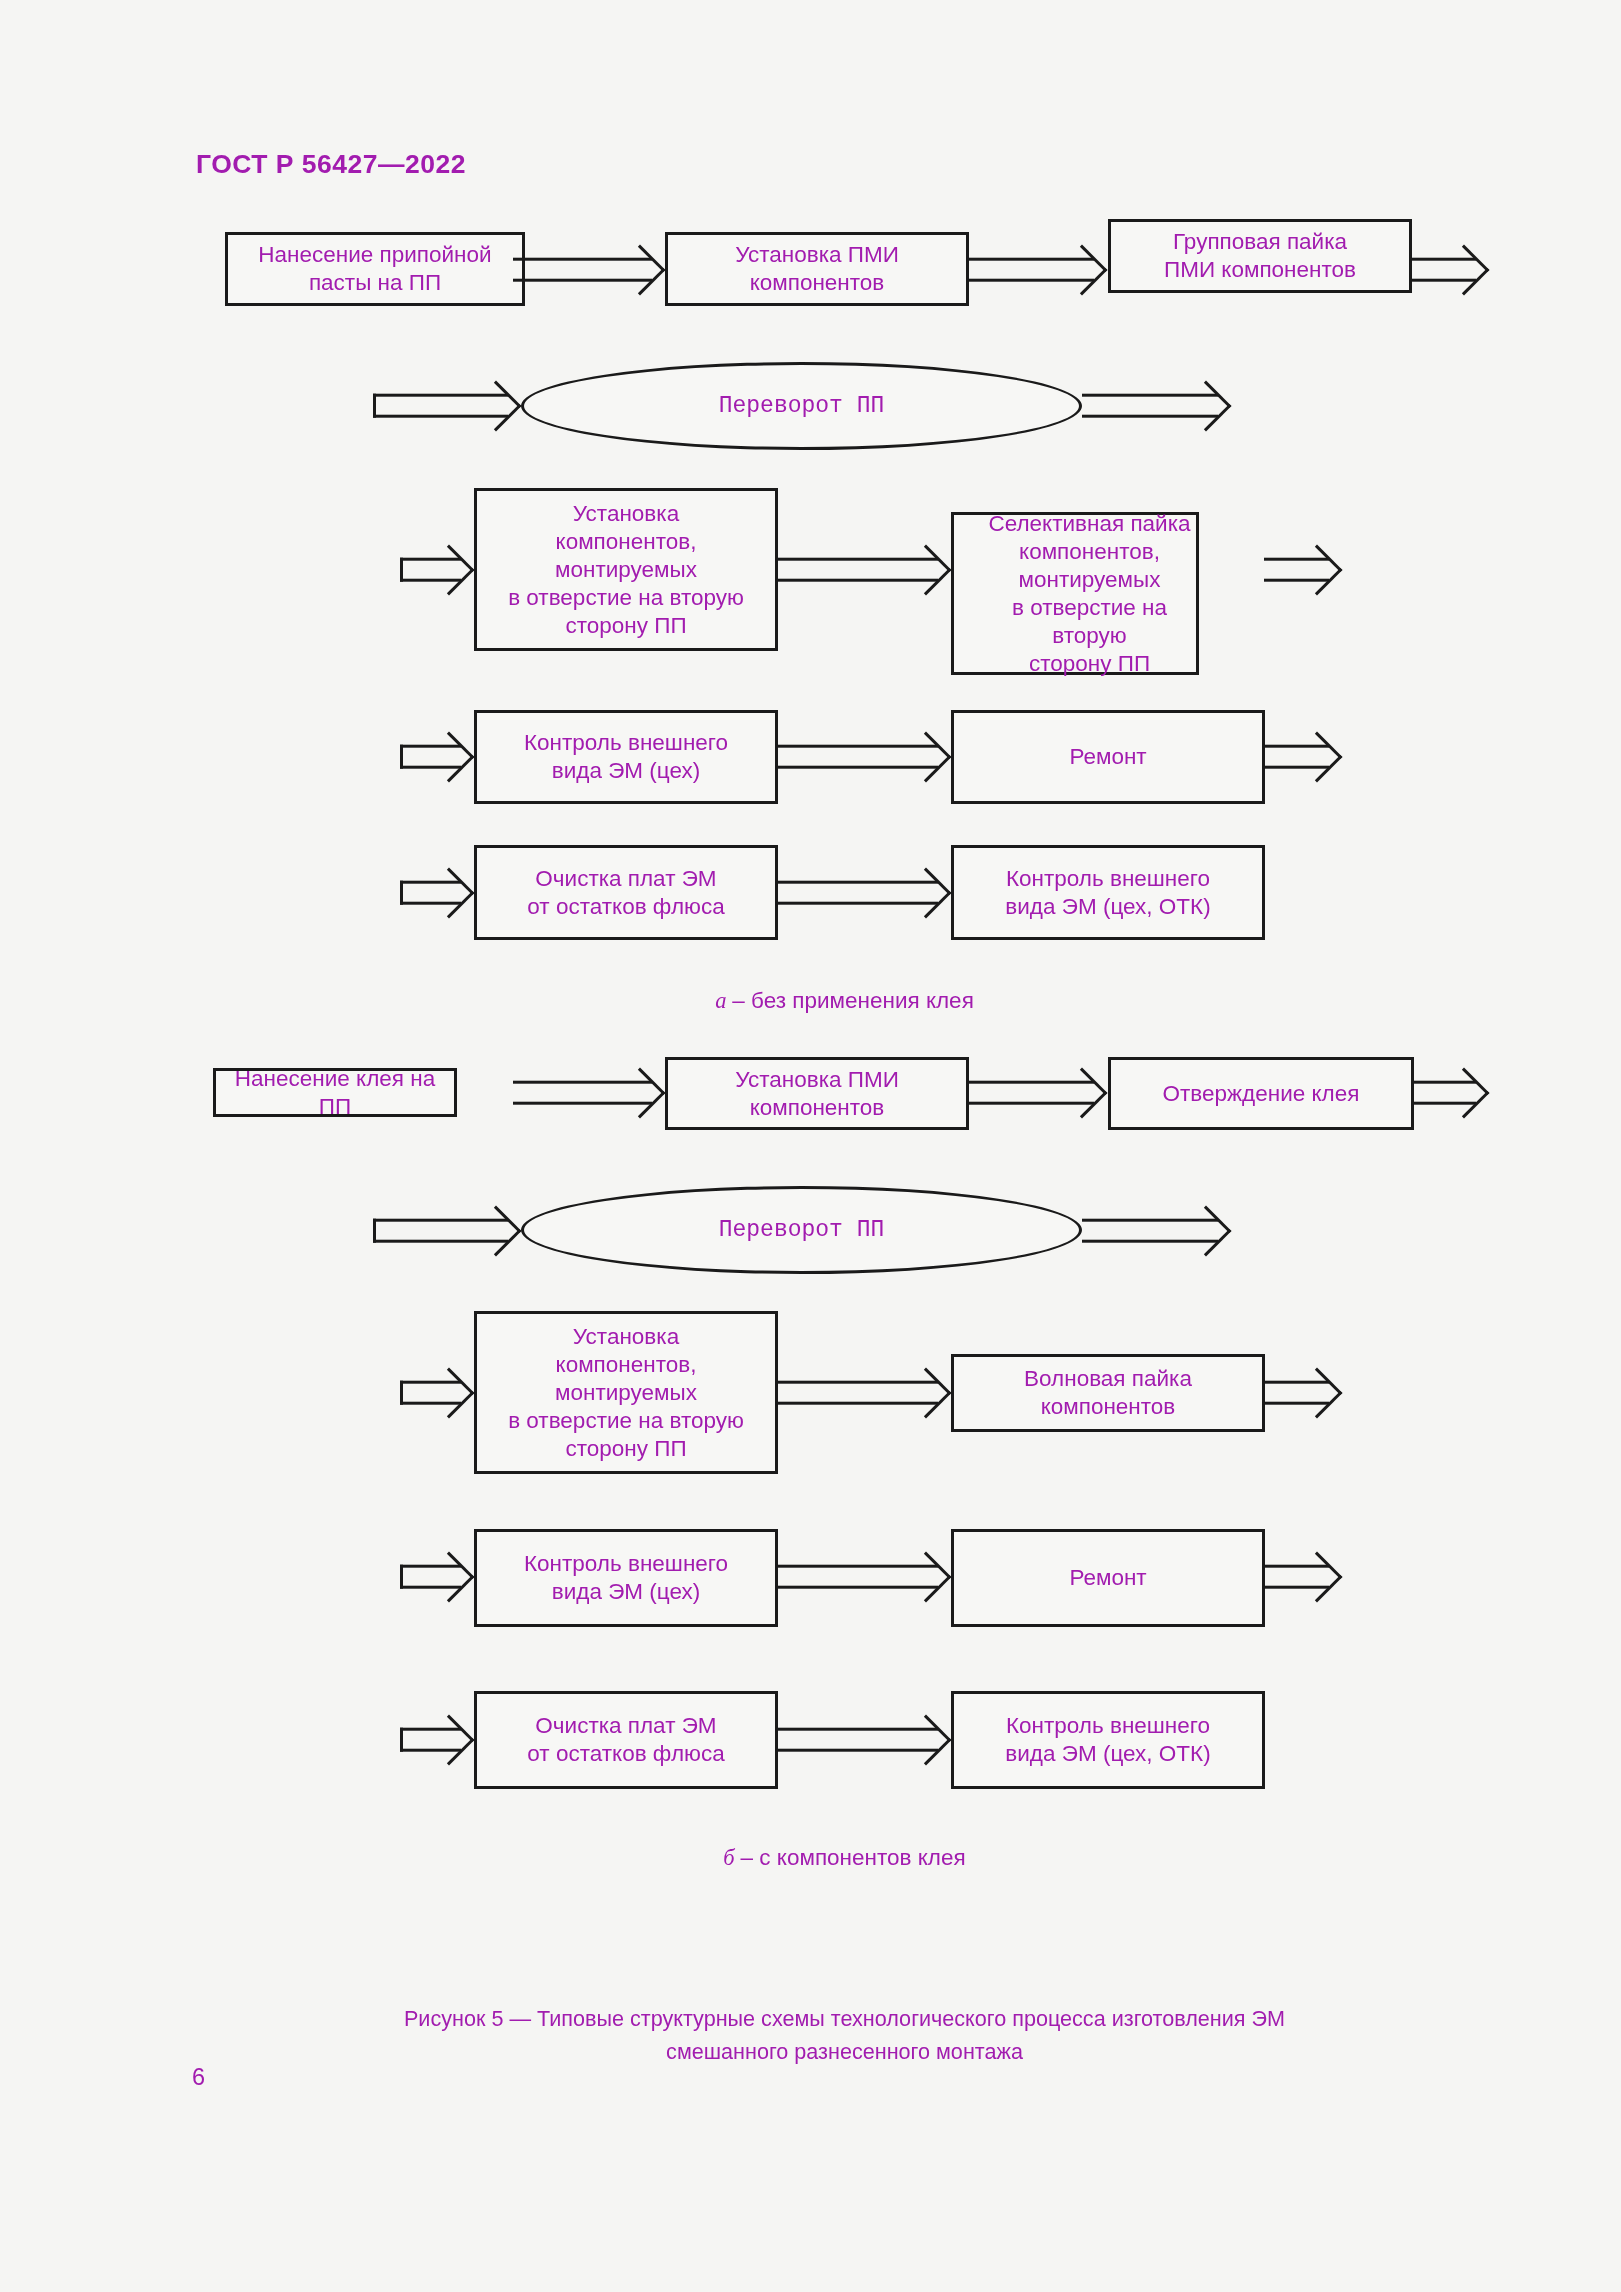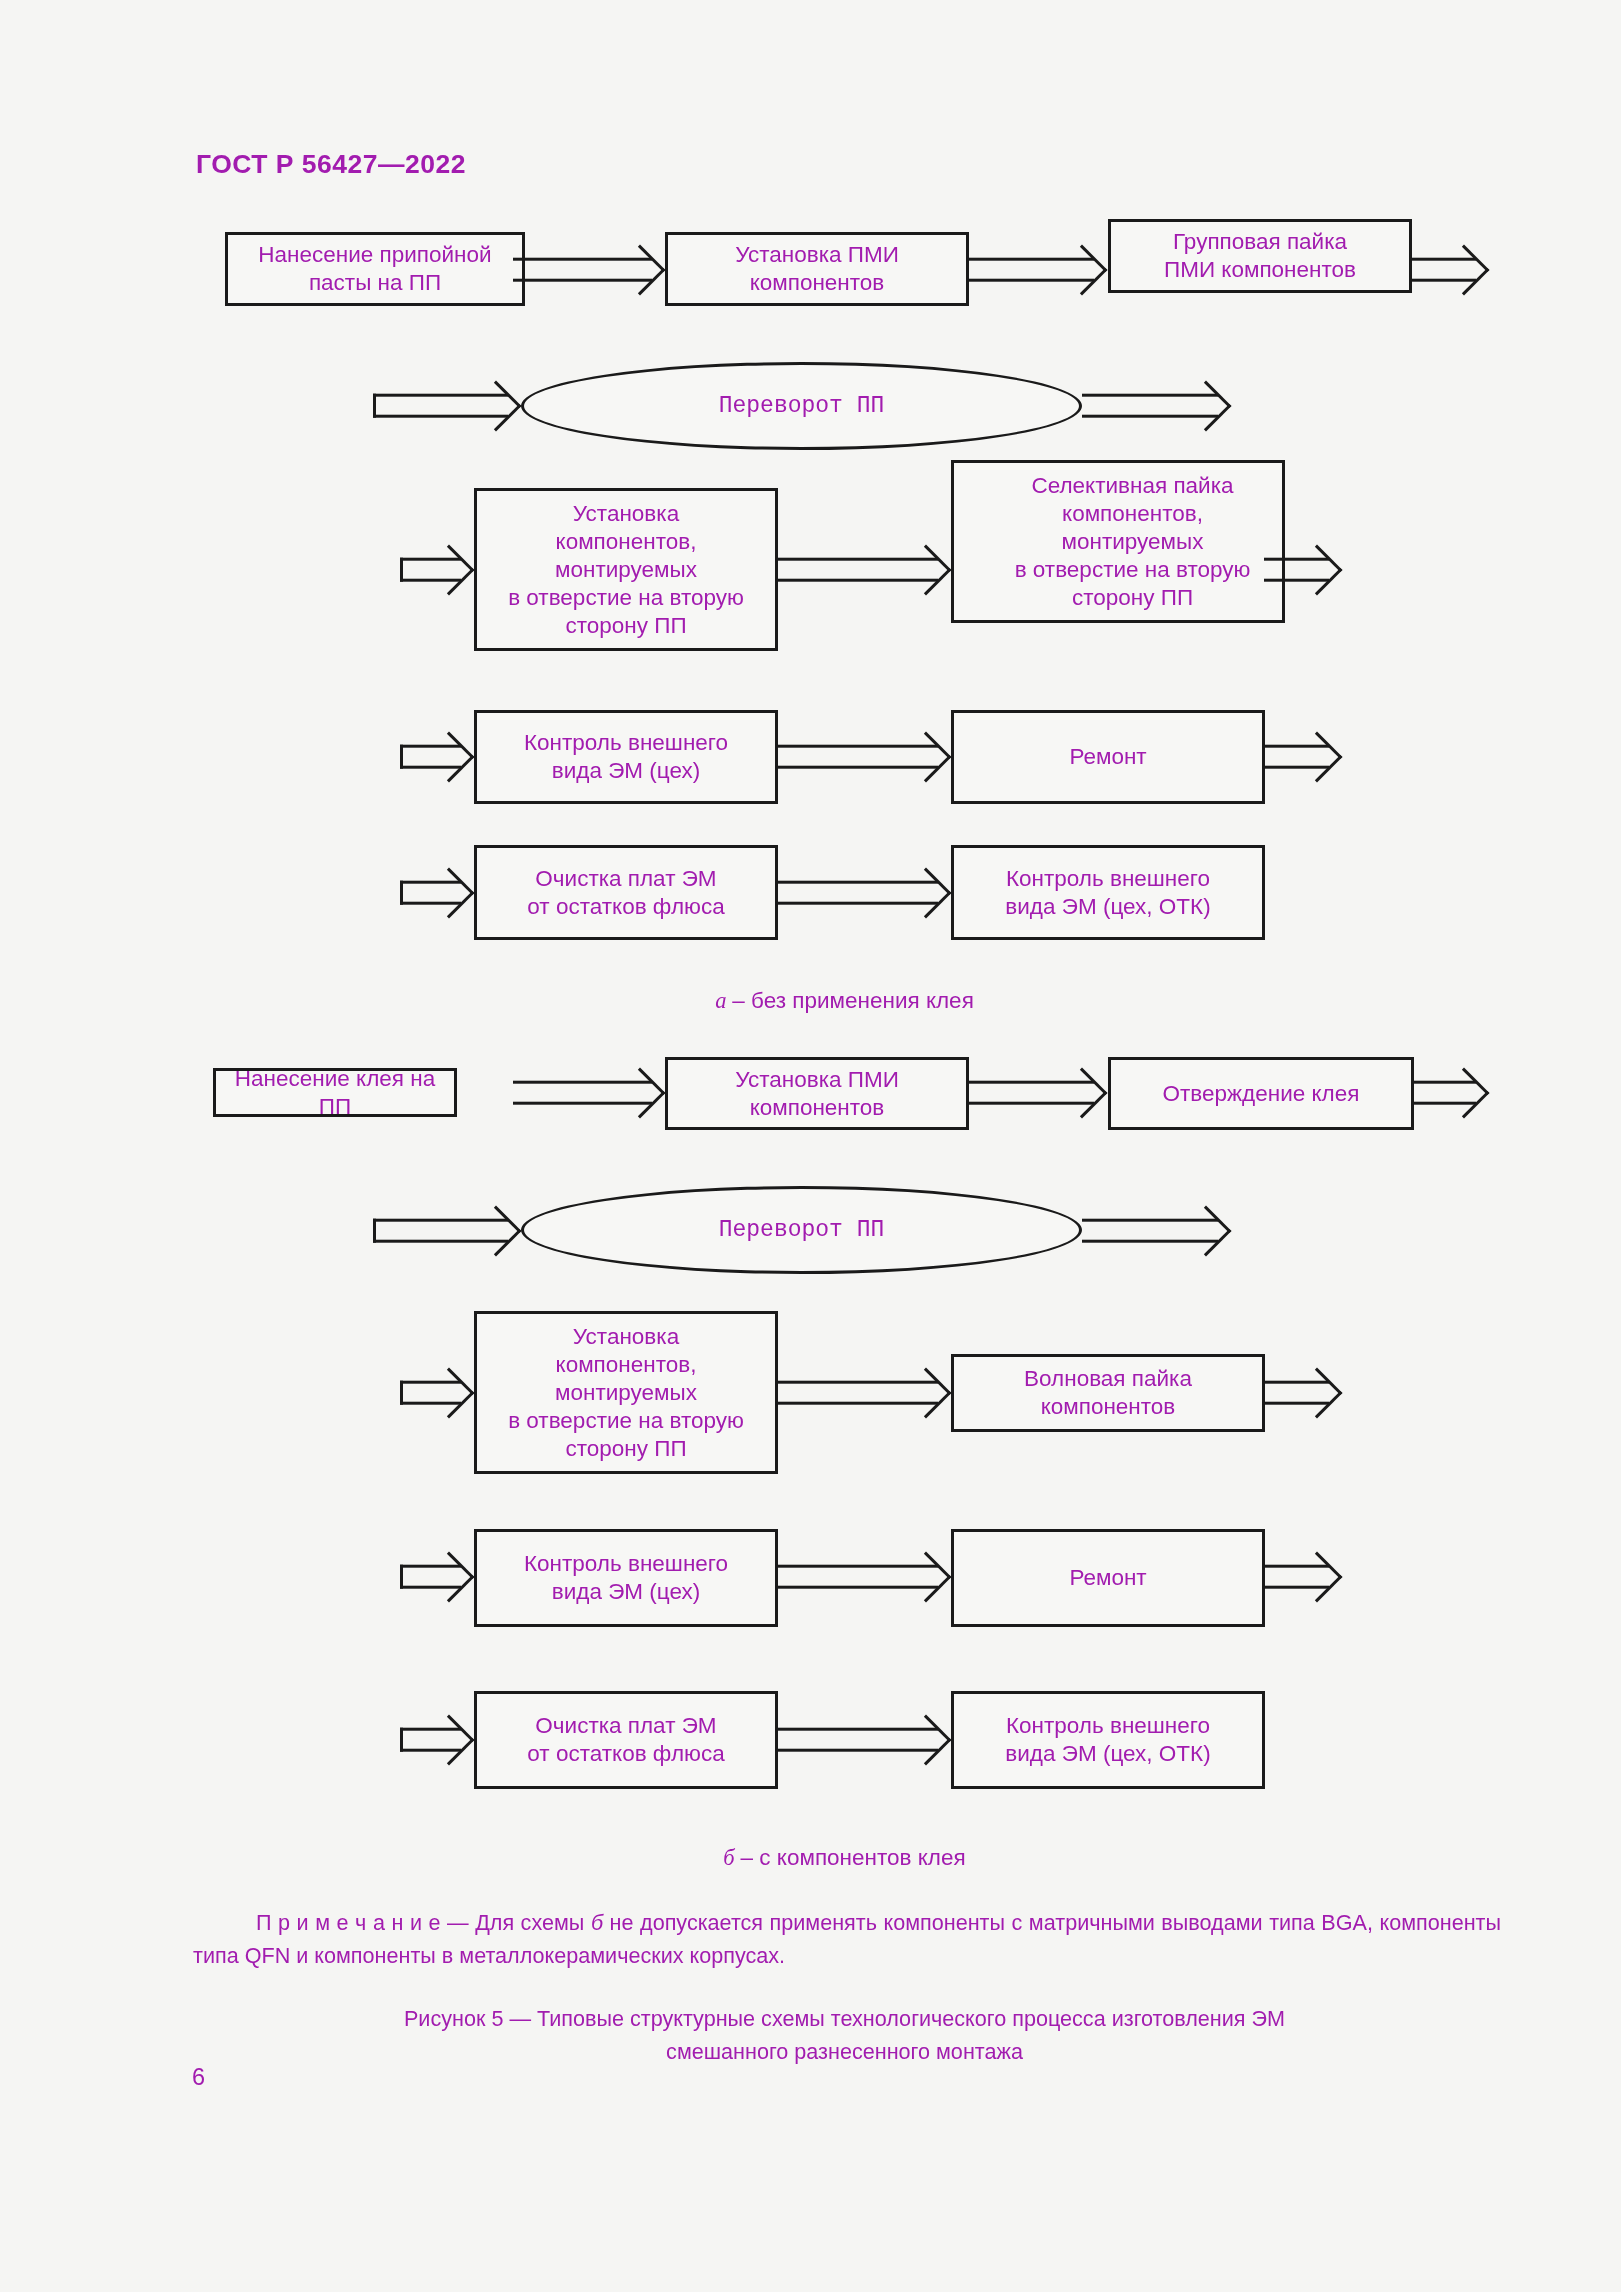--- a/index.html
+++ b/index.html
@@ -91,21 +91,21 @@
       </div>
     <div class="box" style="left:474px; top:488px; width:304px; height:163px;">Установка
 компонентов,
 монтируемых
 в отверстие на вторую
 сторону ПП</div>
     <div class="arrow no-cap" style="left:778px; top:544px; width:173px;">
         <div class="shaft"></div>
         <div class="head"></div>
       </div>
-    <div class="box" style="left:951px; top:460px; width:334px; height:163px;padding-left:29px;">Селективная пайка
+    <div class="box" style="left:951px; top:512px; width:248px; height:163px;padding-left:29px;">Селективная пайка
 компонентов,
 монтируемых
 в отверстие на вторую
 сторону ПП</div>
     <div class="arrow no-cap" style="left:1264px; top:544px; width:78px;">
         <div class="shaft"></div>
         <div class="head"></div>
       </div>
 
     <div class="arrow" style="left:400px; top:731px; width:74px;">
@@ -214,21 +214,20 @@
     <div class="arrow no-cap" style="left:778px; top:1714px; width:173px;">
         <div class="shaft"></div>
         <div class="head"></div>
       </div>
     <div class="box" style="left:951px; top:1691px; width:314px; height:98px;">Контроль внешнего
 вида ЭМ (цех, ОТК)</div>
 
     <div class="cap" style="top:1845px;"><span class="it">б</span><span class="ctext">– с компонентов клея</span></div>
   </div>
 
-  <div class="note"><span>П р и м е ч а н и е — Для схемы </span><span class="it">б</span><span> не допускается применять компоненты с матричными выводами типа BGA, компоненты типа QFN и компоненты в металлокерамических корпусах.</span></div>
 
   <div class="figcap" style="top:2002px;">
     <div>Рисунок 5 — Типовые структурные схемы технологического процесса изготовления ЭМ</div>
     <div>смешанного разнесенного монтажа</div>
   </div>
 
   <div class="pagenum">6</div>
 
 </div>
 

